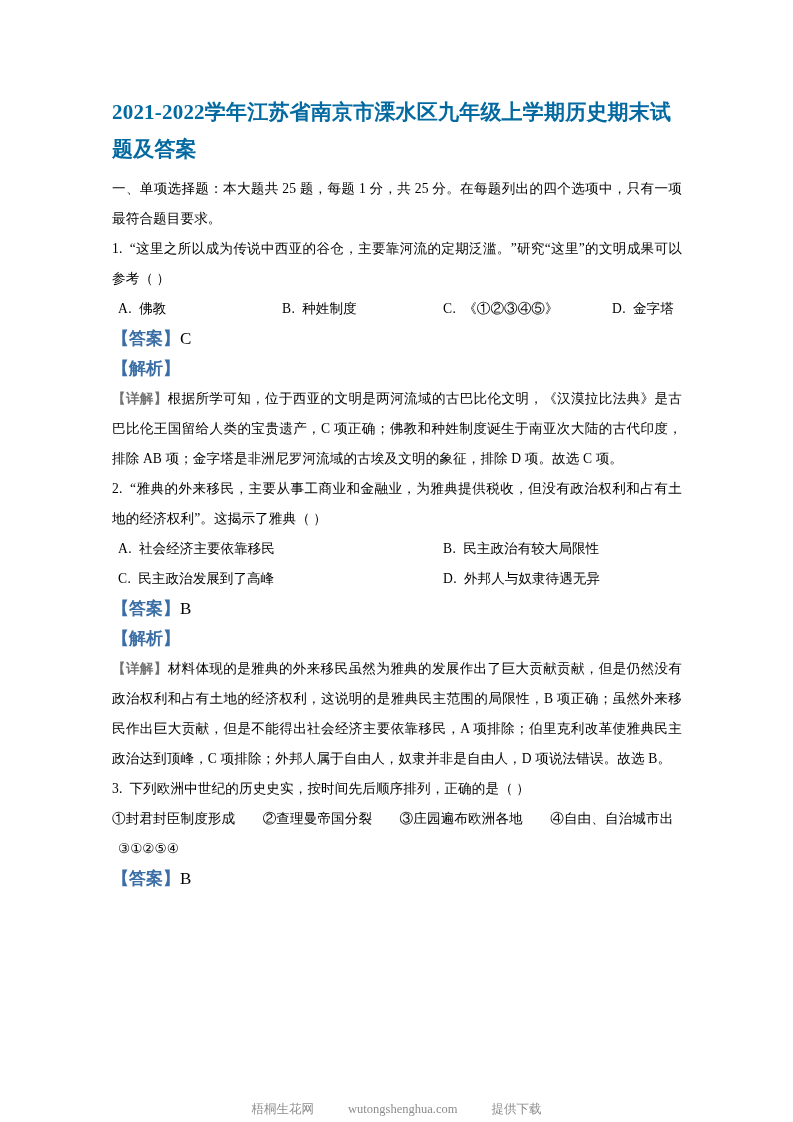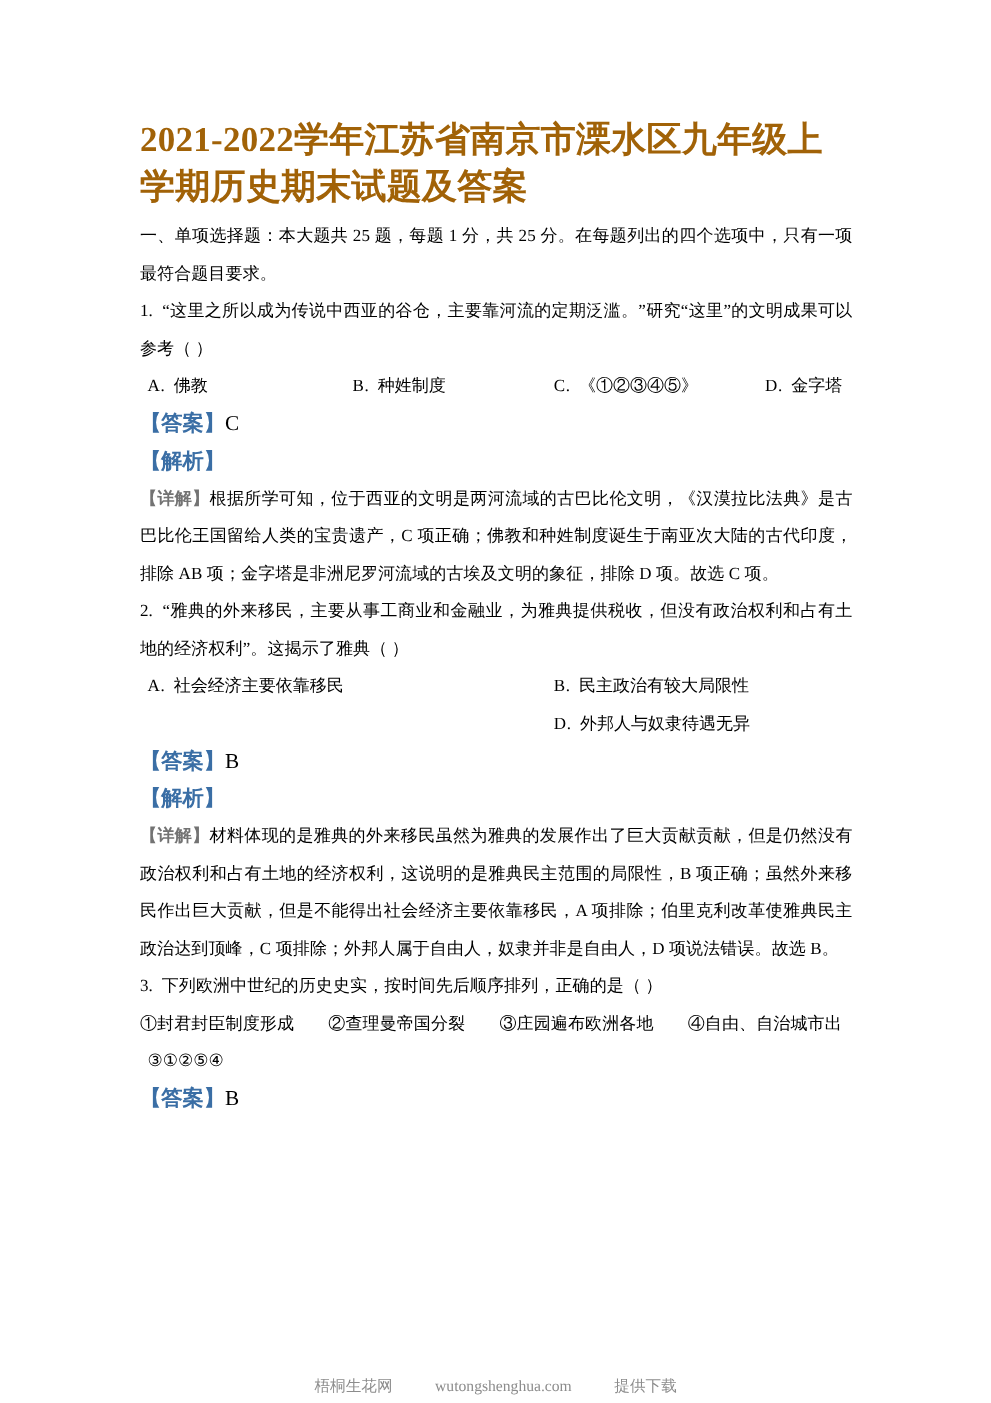--- a/index.html
+++ b/index.html
@@ -24,26 +24,26 @@
     padding: 0;
   }
   .content {
     position: absolute;
     left: 112px;
     top: 94px;
     width: 570px;
   }
   
   .doc-title {
-    font-size: 28px;
+    font-size: 21px;
     font-weight: bold;
     line-height: 37px;
     letter-spacing: 0.2px;
     margin: 0 0 6px 0;
-    color: #a16207;
+    color: #0369a1;
     font-family: Liberation Serif, serif;
   }
   
   .para {
     font-size: 13.6px;
     line-height: 30px;
     margin: 0;
     text-align: justify;
     text-justify: inter-ideograph;
     letter-spacing: 0.1px;
@@ -137,20 +137,21 @@
 
     <p class="para"><span class="label-bold">【详解】</span><span>根据所学可知，位于西亚的文明是两河流域的古巴比伦文明，《汉漠拉比法典》是古巴比伦王国留给人类的宝贵遗产，C 项正确；佛教和种姓制度诞生于南亚次大陆的古代印度，排除 AB 项；金字塔是非洲尼罗河流域的古埃及文明的象征，排除 D 项。故选 C 项。</span></p>
 
     <p class="para"><span>2.</span>&nbsp;&nbsp;<span>“雅典的外来移民，主要从事工商业和金融业，为雅典提供税收，但没有政治权利和占有土地的经济权利”。这揭示了雅典（      ）</span></p>
 
     <div class="opt-row">
       <span class="opt h1"><span class="mark">A.</span>&nbsp;&nbsp;<span>社会经济主要依靠移民</span></span>
       <span class="opt h2"><span class="mark">B.</span>&nbsp;&nbsp;<span>民主政治有较大局限性</span></span>
     </div>
     <div class="opt-row">
+      <span class="opt h1"><span class="mark">C.</span>&nbsp;&nbsp;<span>民主政治发展到了高峰</span></span>
       <span class="opt h2"><span class="mark">D.</span>&nbsp;&nbsp;<span>外邦人与奴隶待遇无异</span></span>
     </div>
 
     <p class="ans-line"><span class="label-blue">【答案】</span><span>B</span></p>
 
     <p class="ans-line"><span class="label-blue">【解析】</span></p>
 
     <p class="para"><span class="label-bold">【详解】</span><span>材料体现的是雅典的外来移民虽然为雅典的发展作出了巨大贡献贡献，但是仍然没有政治权利和占有土地的经济权利，这说明的是雅典民主范围的局限性，B 项正确；虽然外来移民作出巨大贡献，但是不能得出社会经济主要依靠移民，A 项排除；伯里克利改革使雅典民主政治达到顶峰，C 项排除；外邦人属于自由人，奴隶并非是自由人，D 项说法错误。故选 B。</span></p>
 
     <p class="para"><span>3.</span>&nbsp;&nbsp;<span>下列欧洲中世纪的历史史实，按时间先后顺序排列，正确的是（      ）</span></p>

